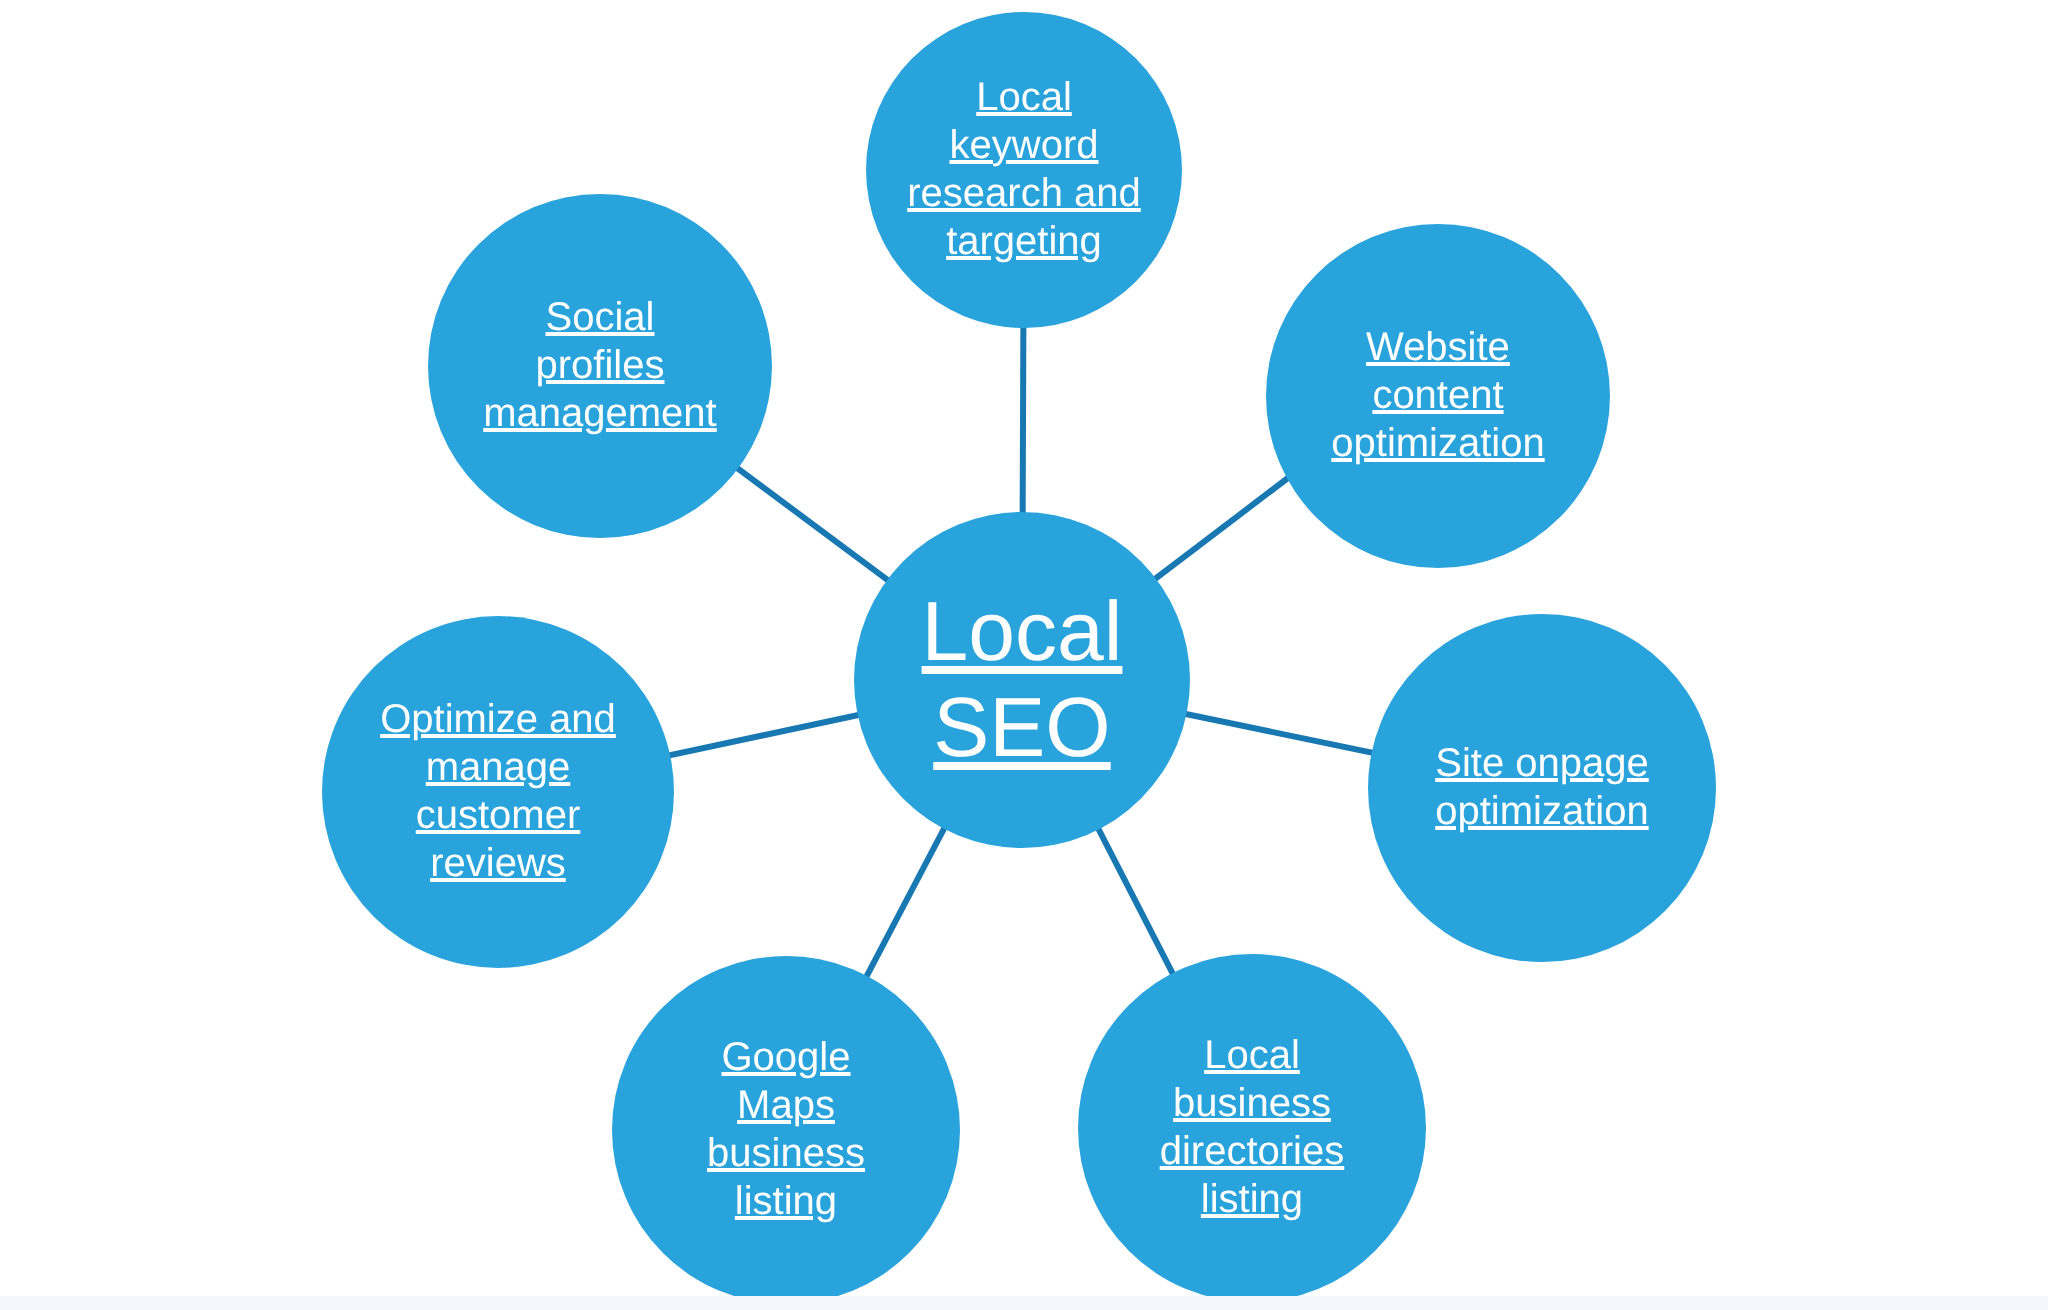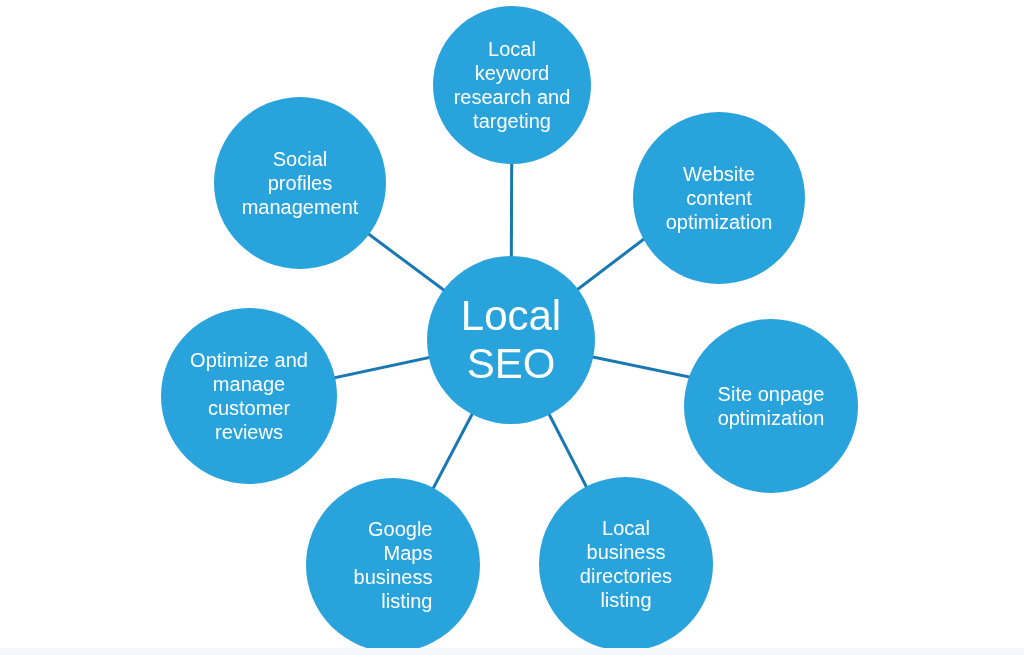--- a/index.html
+++ b/index.html
@@ -37,20 +37,21 @@
     color: #ffffff;
     display: flex;
     align-items: center;
     justify-content: center;
     text-align: center;
   }
   .node .label {
     white-space: pre-line;
     font-size: 20px;
     line-height: 1.2;
+    text-decoration: underline;
   }
   .node.center .label {
     font-size: 42px;
     line-height: 1.15;
   }
   .footer-strip {
     position: absolute;
     left: 0;
     bottom: 0;
     width: 1024px;
@@ -79,33 +80,33 @@
 research and
 targeting</span>
   </div>
 
   <div class="node" style="left:633px; top:112px; width:172px; height:172px;">
     <span class="label">Website
 content
 optimization</span>
   </div>
 
-  <div class="node" style="left:684px; top:319px; width:174px; height:174px;">
+  <div class="node" style="left:684px; top:307px; width:174px; height:174px;">
     <span class="label">Site onpage
 optimization</span>
   </div>
 
   <div class="node" style="left:539px; top:477px; width:174px; height:174px;">
     <span class="label">Local
 business
 directories
 listing</span>
   </div>
 
-  <div class="node" style="left:306px; top:478px; width:174px; height:174px;text-align:right;">
+  <div class="node" style="left:306px; top:478px; width:174px; height:174px;">
     <span class="label">Google
 Maps
 business
 listing</span>
   </div>
 
   <div class="node" style="left:161px; top:308px; width:176px; height:176px;">
     <span class="label">Optimize and
 manage
 customer

